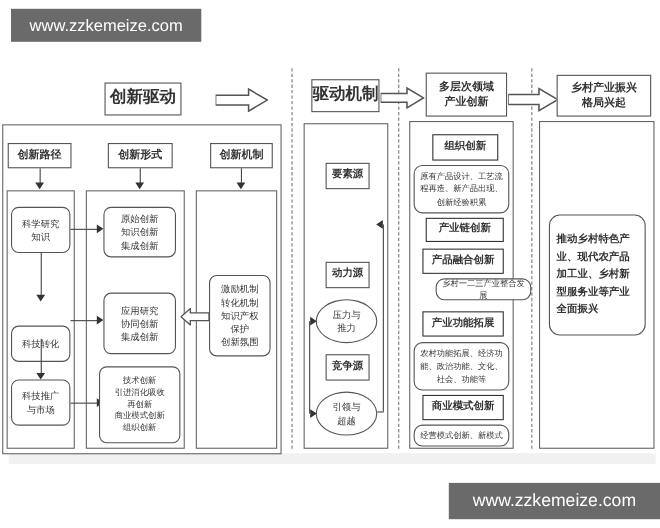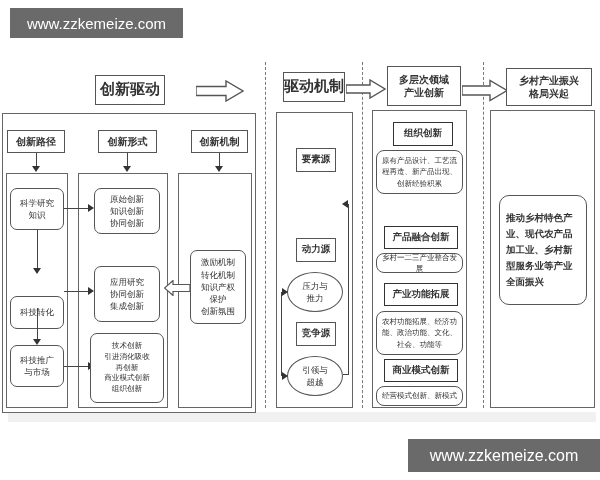--- a/index.html
+++ b/index.html
@@ -88,21 +88,21 @@
 
   <div class="hline" style="left:64px;top:208px;width:25px;"></div>
   <div class="arr-right" style="left:88px;top:204px;"></div>
   <div class="hline" style="left:64px;top:291px;width:25px;"></div>
   <div class="arr-right" style="left:88px;top:287px;"></div>
   <div class="hline" style="left:64px;top:366px;width:25px;"></div>
   <div class="arr-right" style="left:88px;top:362px;"></div>
 
   <div class="box rounded" style="left:94px;top:188px;width:66px;height:46px;">原始创新
 知识创新
-协同创新</div>
+集成创新</div>
   <div class="box rounded" style="left:94px;top:266px;width:66px;height:56px;">应用研究
 协同创新
 集成创新</div>
   <div class="box rounded" style="left:90px;top:333px;width:74px;height:70px;font-size:7.6px;line-height:1.4;">技术创新
 引进消化吸收
 再创新
 商业模式创新
 组织创新</div>
 
   <div class="box rounded" style="left:190px;top:250px;width:56px;height:74px;">激励机制
@@ -129,22 +129,23 @@
   <div class="arr-right" style="left:282px;top:288px;"></div>
   <div class="arr-right" style="left:282px;top:372px;"></div>
   <div class="vline" style="left:348px;top:204px;height:170px;"></div>
   <div class="hline" style="left:343px;top:374px;width:6px;"></div>
   <div class="arr-left" style="left:342px;top:200px;"></div>
 
   <div class="container-box" style="left:372px;top:110px;width:95px;height:298px;"></div>
 
   <div class="box boldbox" style="left:393px;top:122px;width:60px;height:24px;">组织创新</div>
   <div class="box note" style="left:376px;top:150px;width:87px;height:44px;">原有产品设计、工艺流程再造、新产品出现、创新经验积累</div>
+  <div class="box boldbox" style="left:387px;top:198px;width:71px;height:22px;">产业链创新</div>
   <div class="box boldbox" style="left:384px;top:226px;width:74px;height:23px;">产品融合创新</div>
-  <div class="box note" style="left:376px;top:253px;width:87px;height:20px;">乡村一二三产业整合发展</div>
+  <div class="box note" style="left:396px;top:253px;width:87px;height:20px;">乡村一二三产业整合发展</div>
   <div class="box boldbox" style="left:384px;top:283px;width:74px;height:23px;">产业功能拓展</div>
   <div class="box note" style="left:376px;top:311px;width:87px;height:44px;text-align:center;">农村功能拓展、经济功能、政治功能、文化、社会、功能等</div>
   <div class="box boldbox" style="left:384px;top:359px;width:74px;height:23px;">商业模式创新</div>
   <div class="box note" style="left:376px;top:386px;width:87px;height:20px;">经营模式创新、新模式</div>
 
   <div class="container-box" style="left:490px;top:110px;width:105px;height:298px;"></div>
   <div class="box rounded" style="left:499px;top:195px;width:88px;height:110px;border-radius:10px;font-size:9.5px;line-height:1.7;font-weight:bold;padding:4px 6px;text-align:left;">推动乡村特色产业、现代农产品加工业、乡村新型服务业等产业全面振兴</div>
 
 </div>
 

